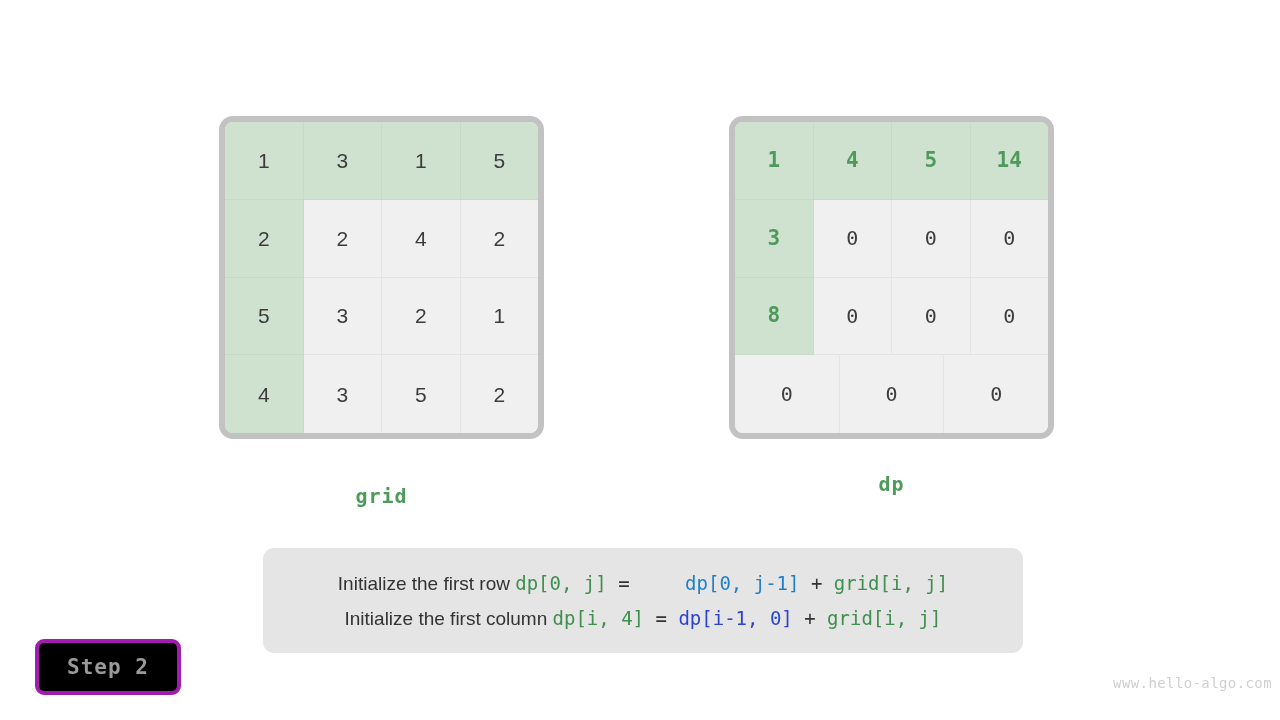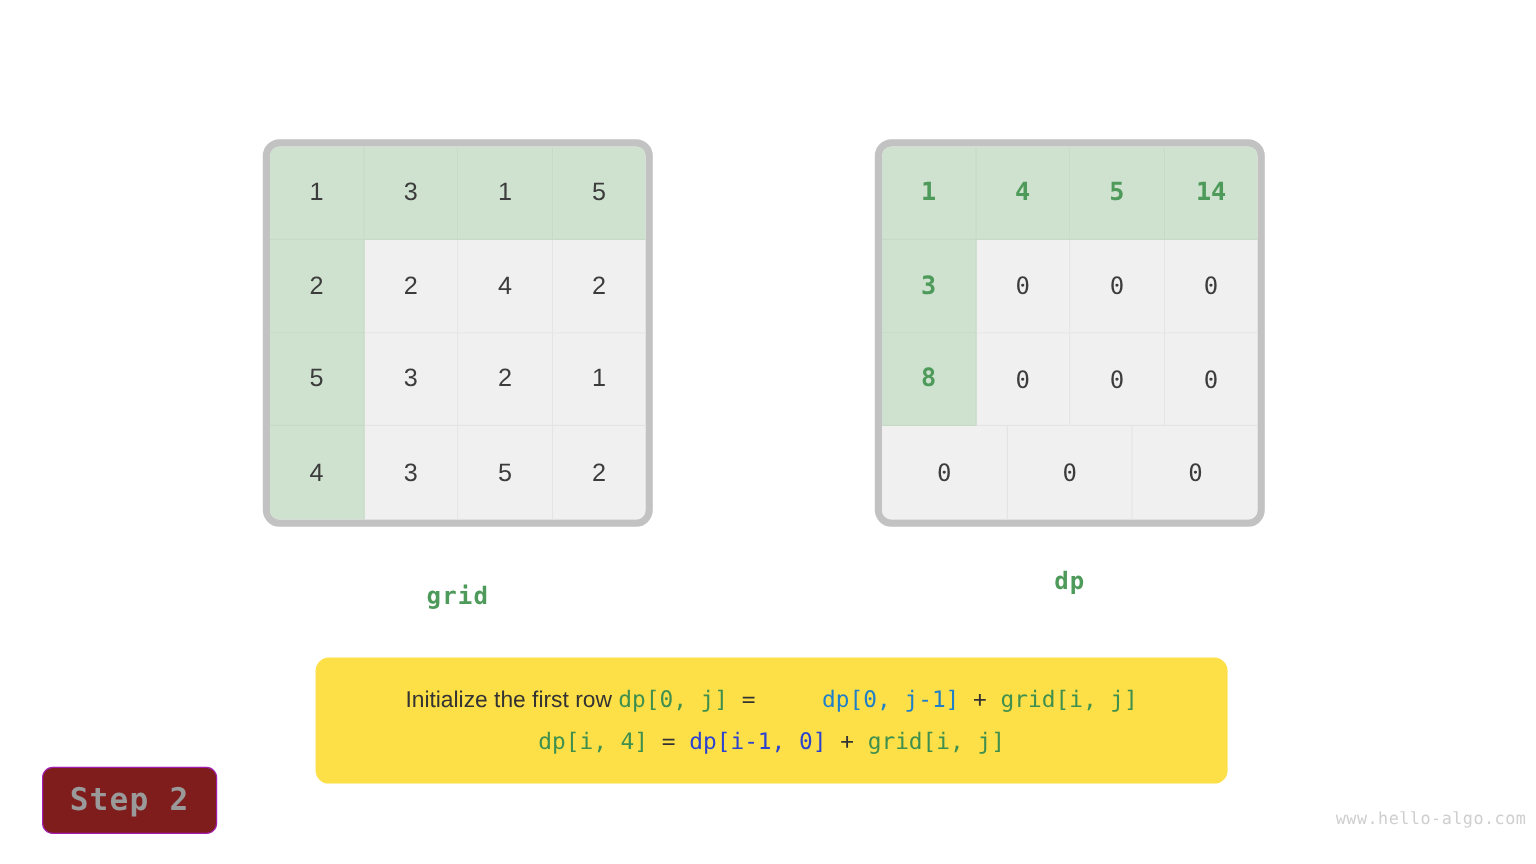--- a/index.html
+++ b/index.html
@@ -81,21 +81,21 @@
   #grid-label { left: 219px; top: 472px; width: 325px; margin-top: 12px; }
   #dp-label   { left: 729px; top: 472px; width: 325px; text-align: center; }
 
   
   #caption-box {
     position: absolute;
     left: 263px;
     top: 548px;
     width: 760px;
     height: 105px;
-    background: #fde047;
+    background: #e5e5e5;
     border-radius: 11px;
     display: flex;
     flex-direction: column;
     align-items: center;
     justify-content: center;
     gap: 12px;
   }
   .cap-line {
     display: flex;
     align-items: baseline;
@@ -120,30 +120,30 @@
   .c-dark  { color: #333333; font-weight: normal; }
 
   
   #step-badge {
     position: absolute;
     left: 35px;
     top: 639px;
     width: 146px;
     height: 56px;
     box-sizing: border-box;
-    border: 1px solid #a21caf;
+    border: 4px solid #a21caf;
     border-radius: 9px;
-    background: #7f1d1d;
+    background: #000000;
     display: flex;
     align-items: center;
     justify-content: center;
     color: #9a9a9a;
     font-family: "DejaVu Sans Mono", monospace;
     font-weight: bold;
-    font-size: 26px;
+    font-size: 21px;
     letter-spacing: 1px;
   }
 
   
   #watermark {
     position: absolute;
     right: 8px;
     top: 675px;
     color: #cfcfcf;
     font-family: "DejaVu Sans Mono", monospace;
@@ -212,20 +212,21 @@
 <div id="caption-box">
   <div class="cap-line">
     <span class="cap-txt">Initialize the first row </span>
     <span class="cap-code c-green">dp[0, j]</span>
     <span class="cap-code c-dark"> = </span>
     <span class="cap-code c-blue1">dp[0, j-1]</span>
     <span class="cap-code c-dark"> + </span>
     <span class="cap-code c-green">grid[i, j]</span>
   </div>
   <div class="cap-line">
+    <span class="cap-txt">Initialize the first column </span>
     <span class="cap-code c-green">dp[i, 4]</span>
     <span class="cap-code c-dark"> = </span>
     <span class="cap-code c-blue2">dp[i-1, 0]</span>
     <span class="cap-code c-dark"> + </span>
     <span class="cap-code c-green">grid[i, j]</span>
   </div>
 </div>
 
 <div id="step-badge">Step 2</div>
 

